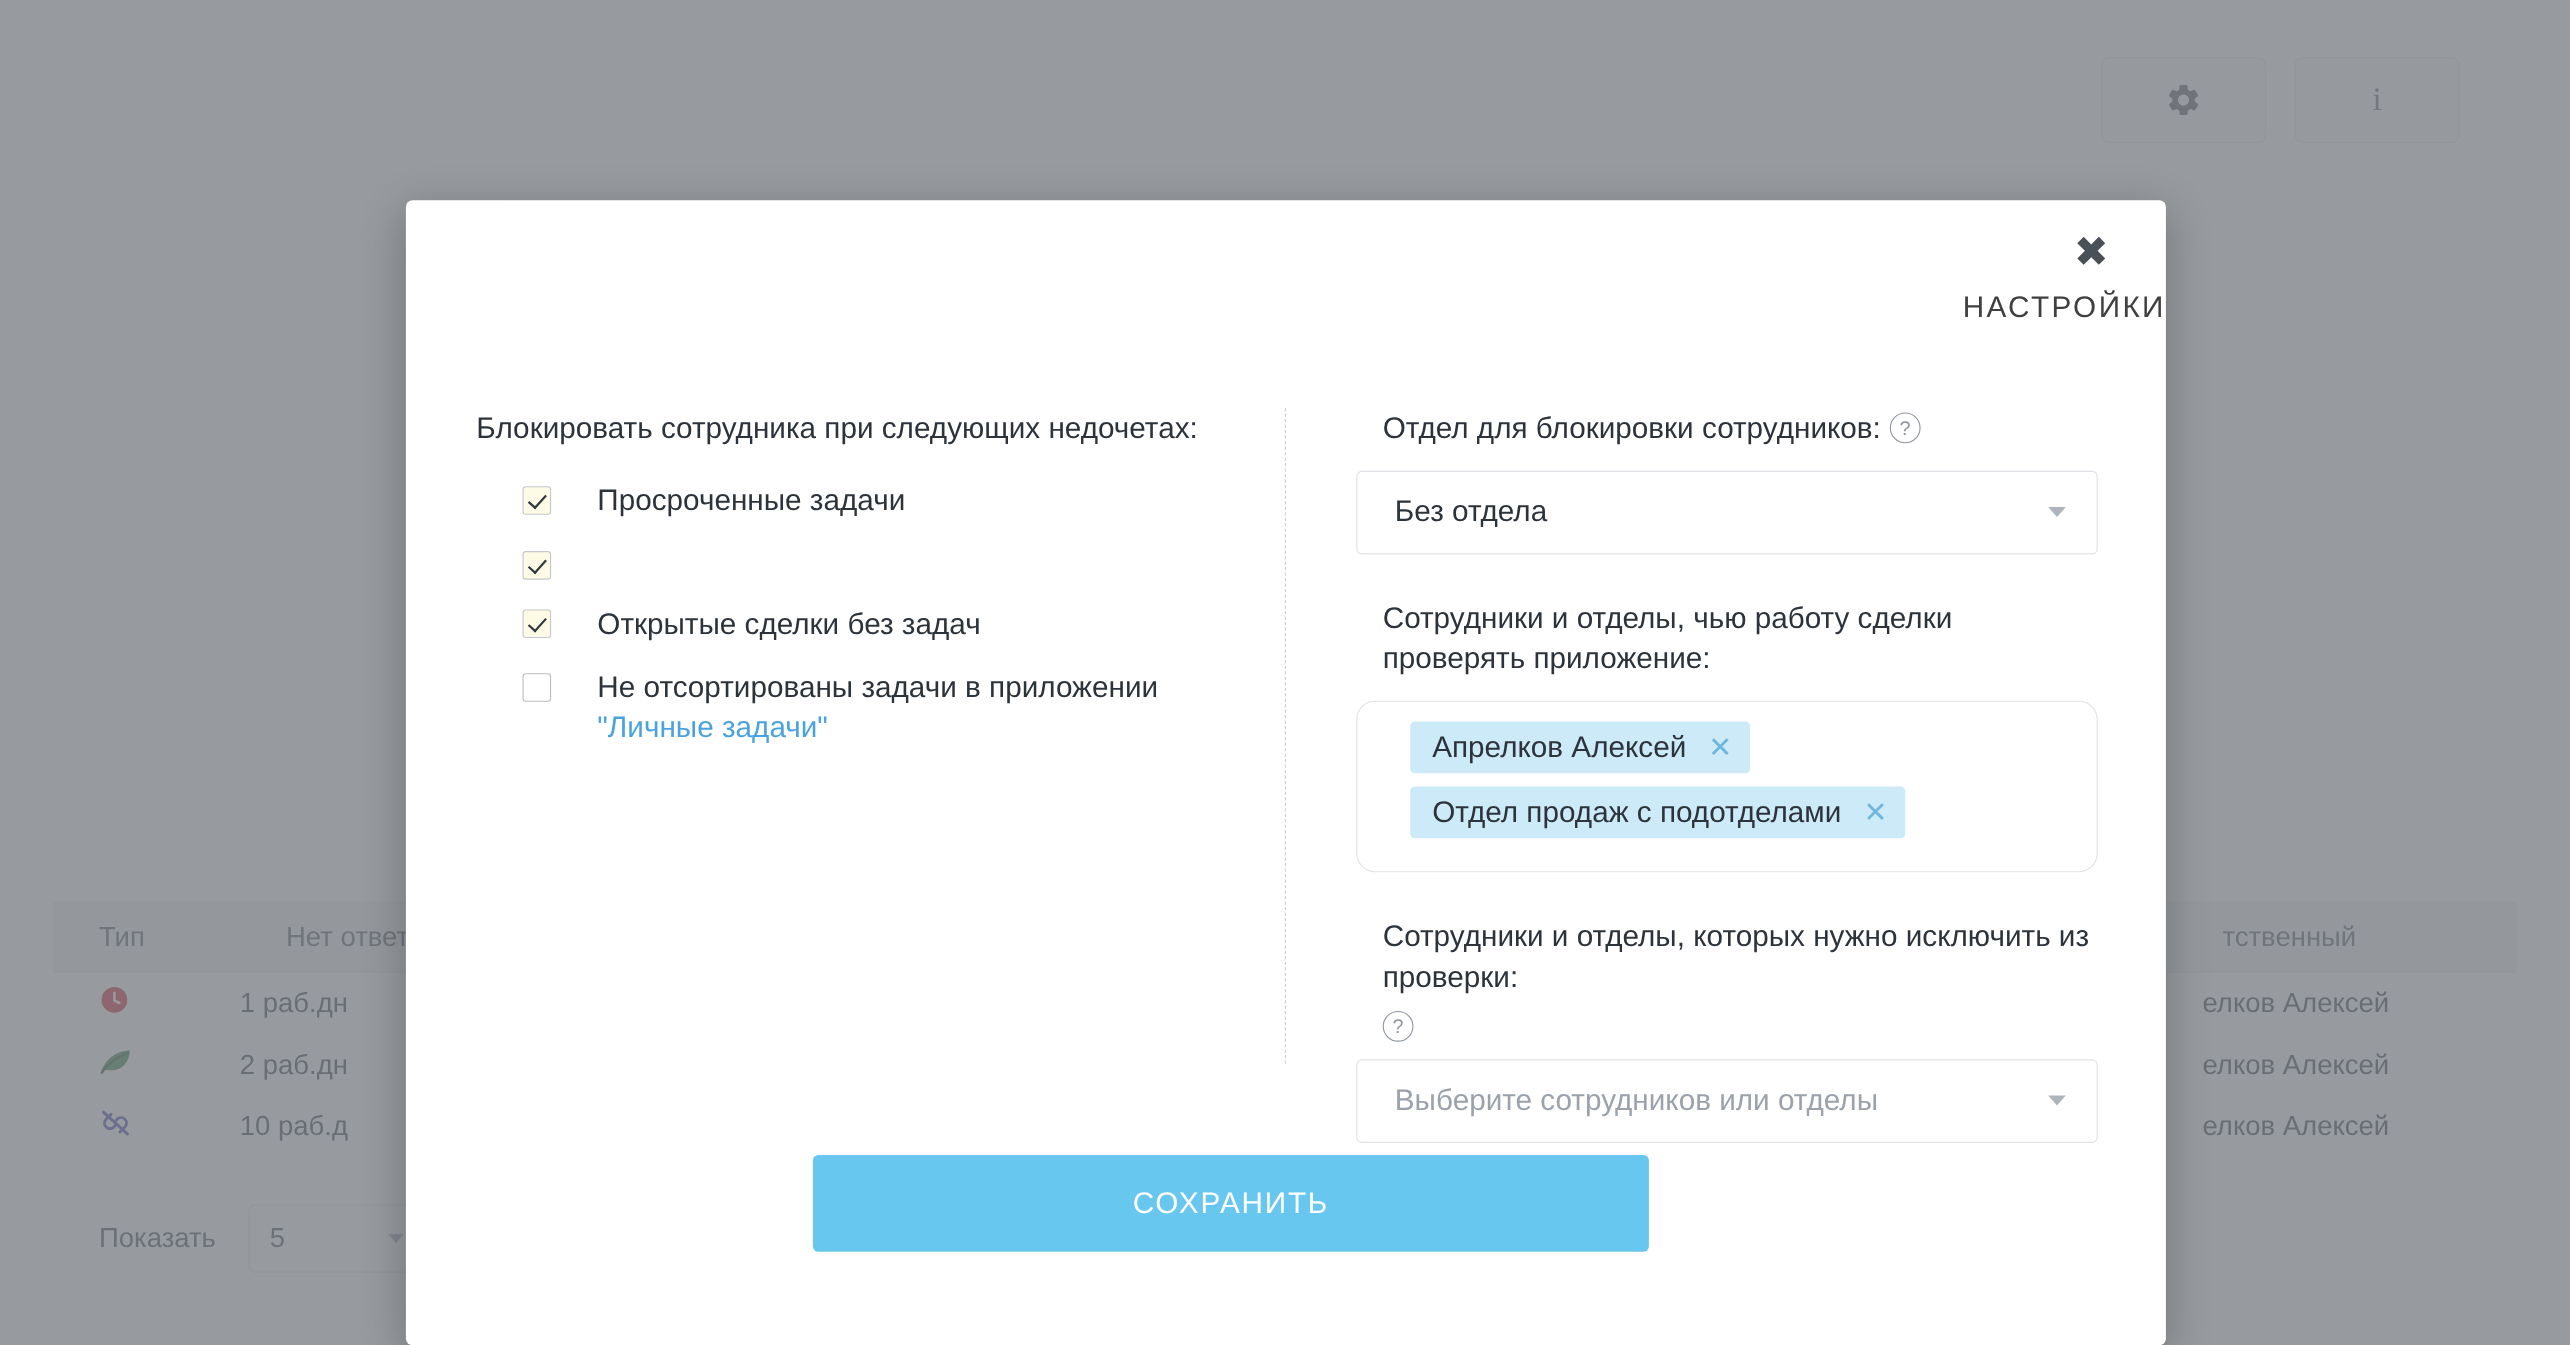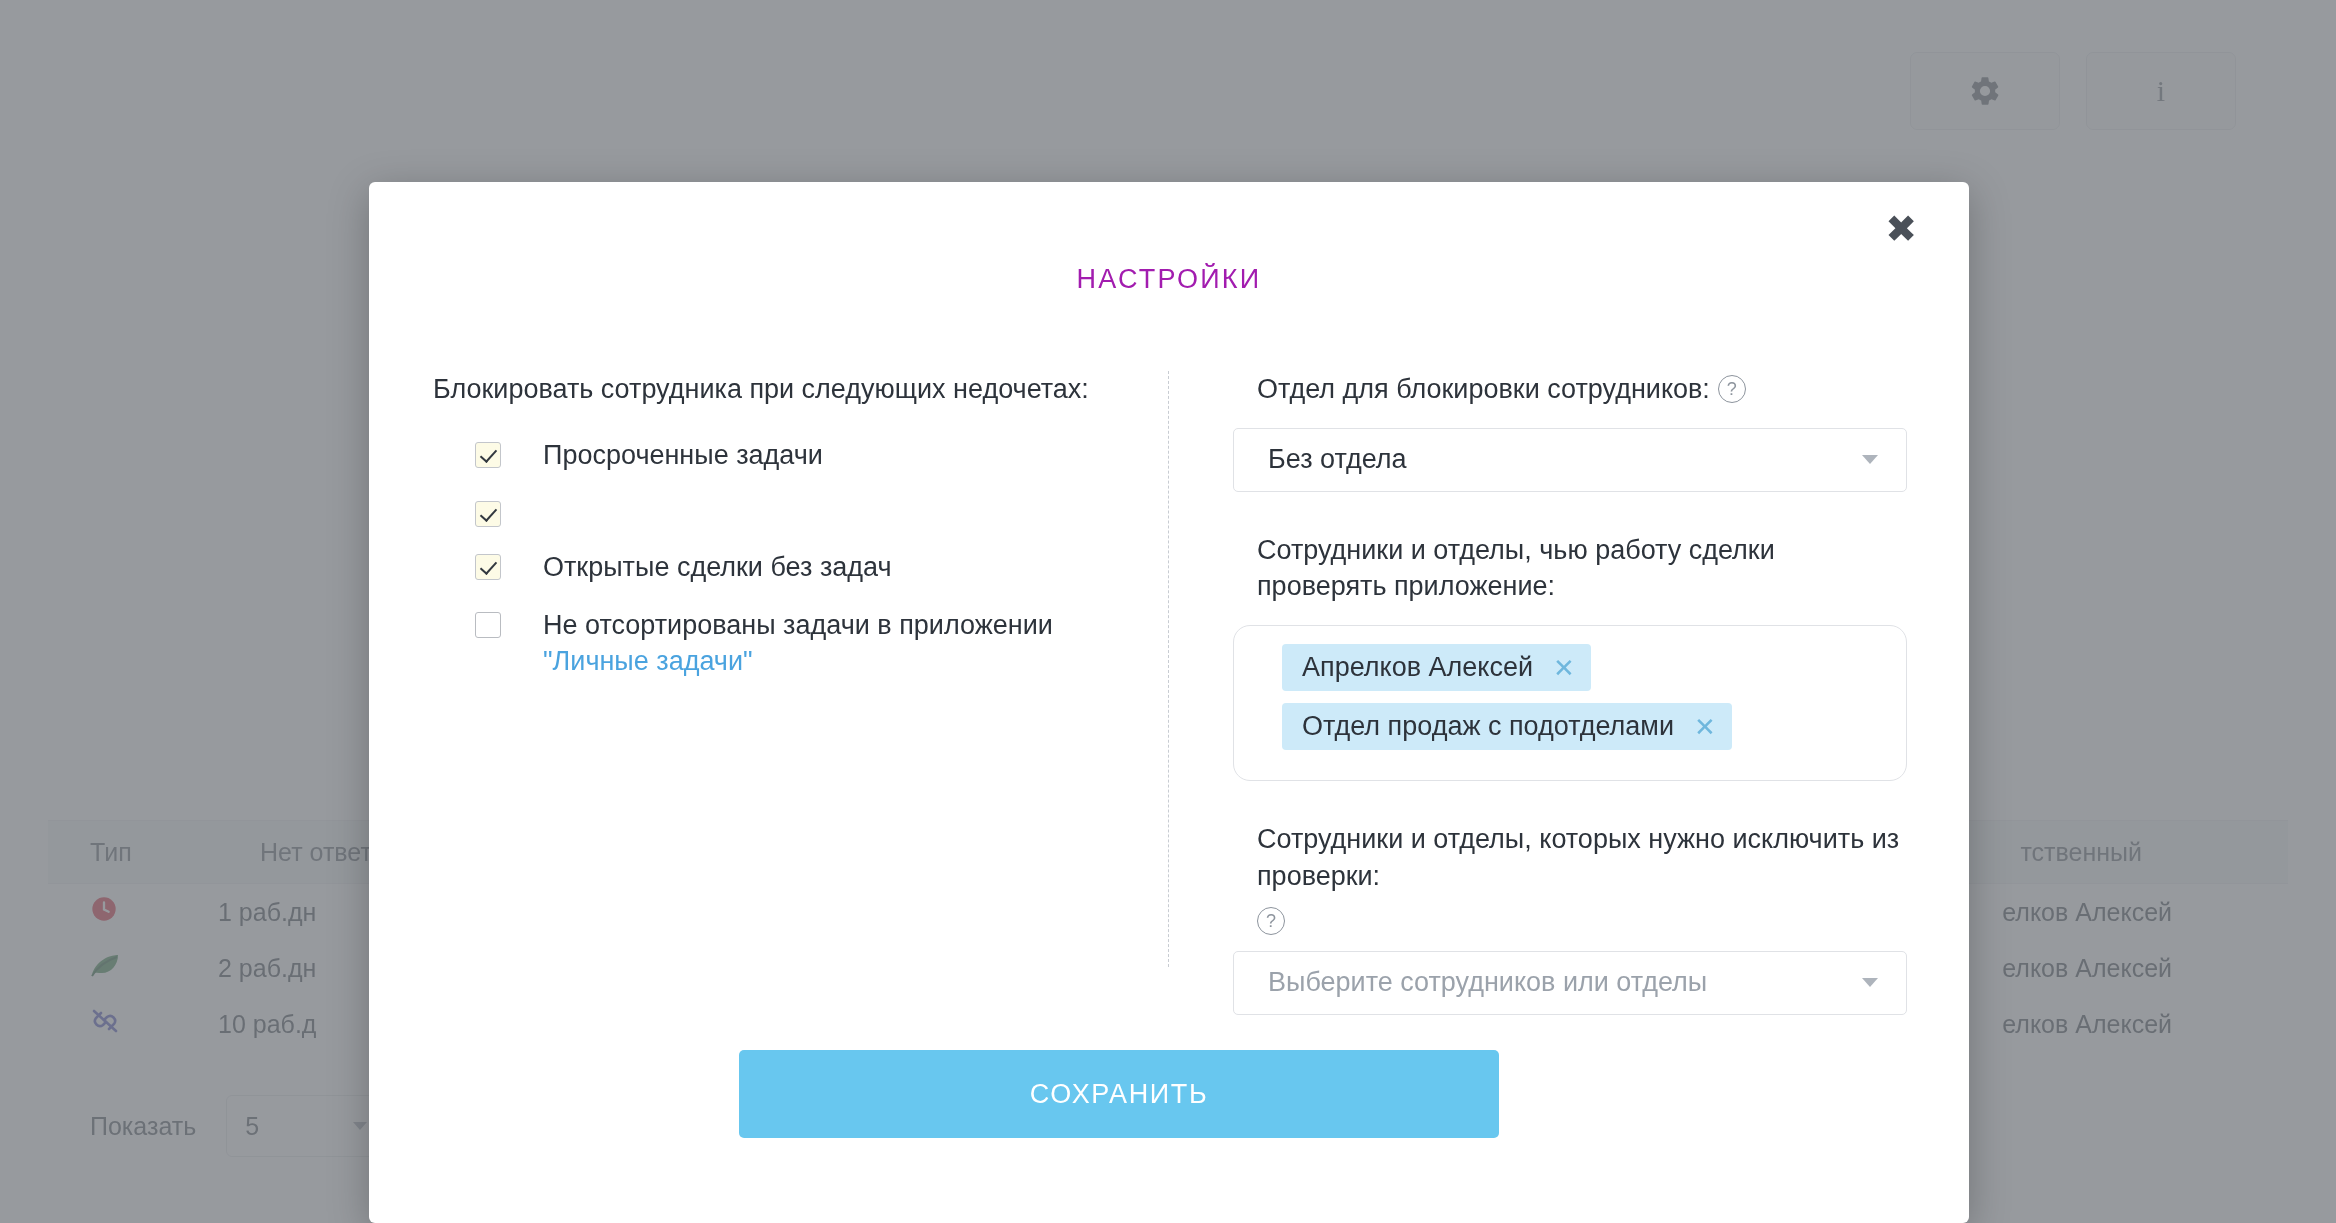--- a/index.html
+++ b/index.html
@@ -136,25 +136,25 @@
     position: absolute;
     right: 52px;
     top: 28px;
     font-size: 38px;
     line-height: 38px;
     color: #4a5058;
     cursor: pointer;
     font-family: "DejaVu Sans", sans-serif;
   }
   #modal-title {
-    text-align: center;
+    text-align: right;
     margin-top: 82px;
     font-size: 27px;
     letter-spacing: 2.2px;
-    color: #a21caf;
+    color: #404040;
   }
 
   .modal-body {
     display: flex;
     margin-top: 76px;
     padding: 0 62px 0 64px;
     box-sizing: border-box;
     height: 596px;
   }
   .col-left {
@@ -240,21 +240,21 @@
     border-radius: 50%;
     font-size: 18px;
     color: #8d949d;
     line-height: 1;
     flex: 0 0 auto;
     position: relative;
     top: 4px;
   }
   .select-box {
     margin-top: 20px;
-    height: 64px;
+    height: 76px;
     border: 1px solid #e0e2e6;
     border-radius: 5px;
     background: #fff;
     display: flex;
     align-items: center;
     justify-content: space-between;
     padding: 0 28px 0 34px;
     box-sizing: border-box;
     font-size: 27px;
     color: #2d333b;

